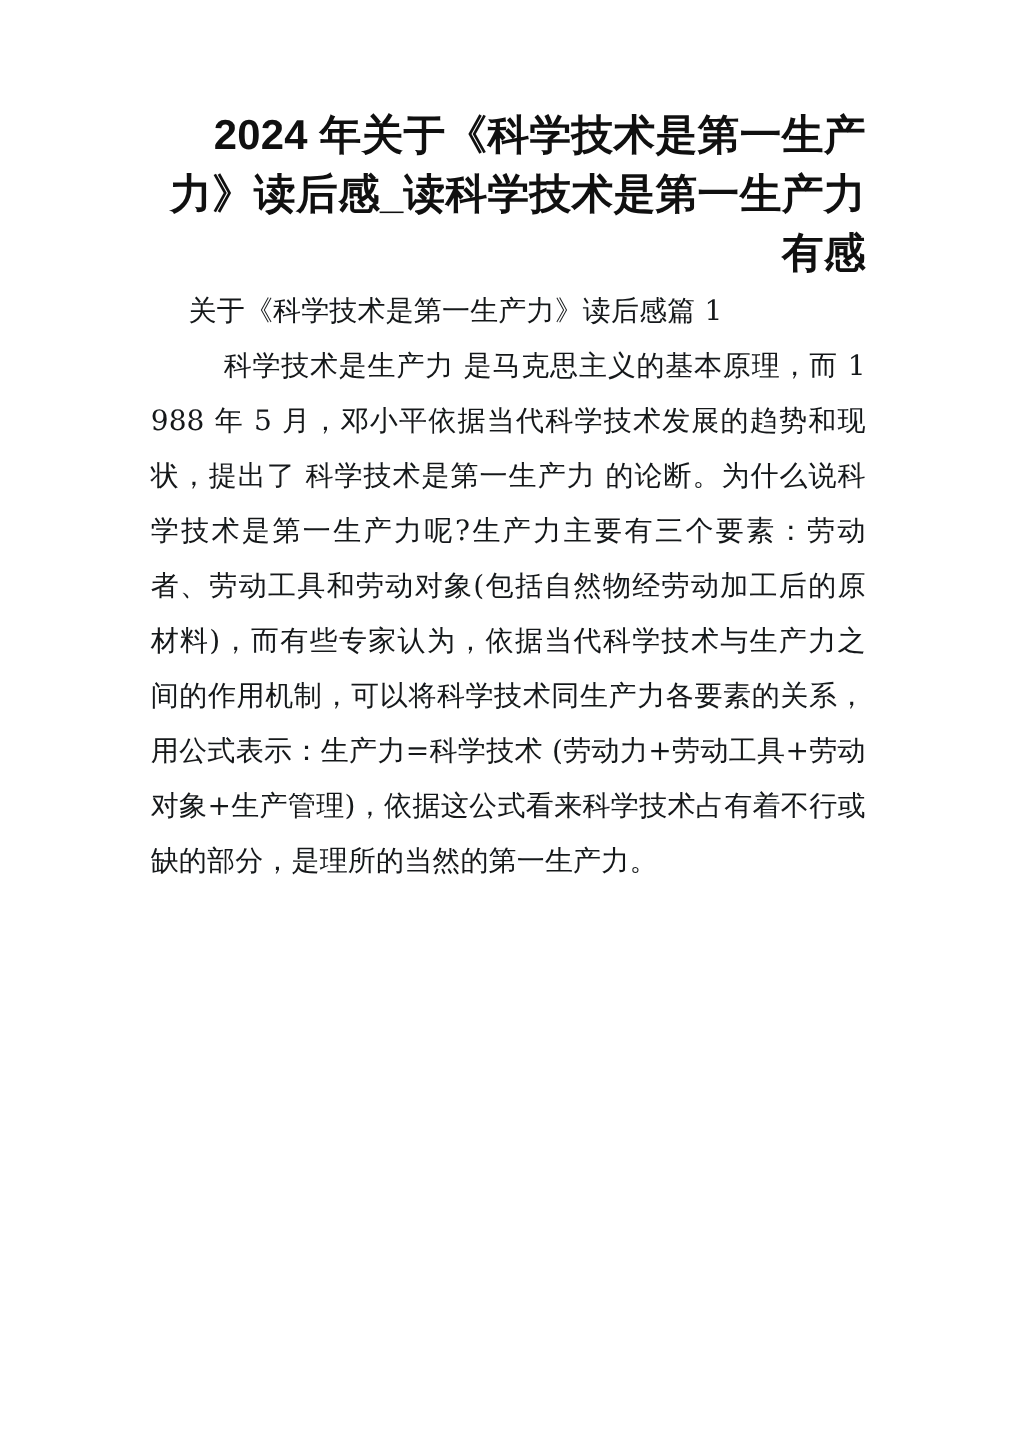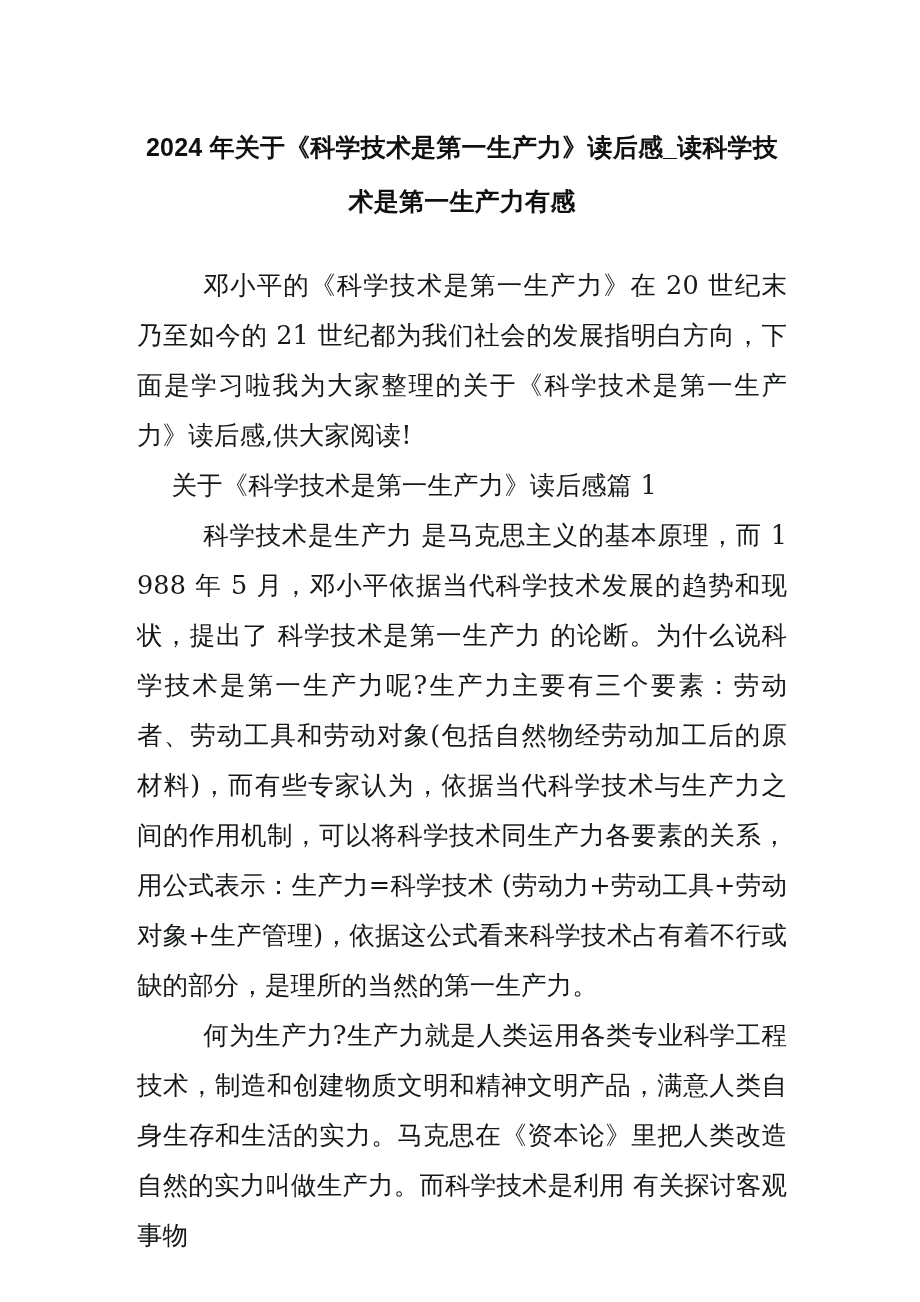--- a/index.html
+++ b/index.html
@@ -28,26 +28,26 @@
   .content {
     position: absolute;
     left: 137px;
     top: 0;
     width: 650px;
   }
 
   
   .doc-title {
     margin: 0;
-    padding-top: 120px;
+    padding-top: 96px;
     font-family: "Liberation Sans", "DejaVu Sans", sans-serif;
     font-weight: 700;
-    font-size: 25px;
+    font-size: 38px;
     line-height: 54px;
-    text-align: center;
+    text-align: right;
     letter-spacing: 0.2px;
     color: #101010;
     word-break: break-all;
   }
 
   
   .para {
     margin: 0;
     font-family: "DejaVu Serif", "Liberation Serif", serif;
     font-size: 25.5px;
@@ -70,22 +70,20 @@
   .block-gap-top-2 { margin-top: 0px; }
 </style>
 </head>
 <body>
 
 <div class="page">
   <div class="content">
 
     <h1 class="doc-title">2024 年关于《科学技术是第一生产力》读后感_读科学技术是第一生产力有感</h1>
 
-    <p class="para para--first-indent block-gap-top-1">邓小平的《科学技术是第一生产力》在 20 世纪末乃至如今的 21 世纪都为我们社会的发展指明白方向，下面是学习啦我为大家整理的关于《科学技术是第一生产力》读后感,供大家阅读!</p>
 
     <p class="para para--heading-indent block-gap-top-2">关于《科学技术是第一生产力》读后感篇 1</p>
 
     <p class="para para--first-indent block-gap-top-2">科学技术是生产力 是马克思主义的基本原理，而 1988 年 5 月，邓小平依据当代科学技术发展的趋势和现状，提出了 科学技术是第一生产力 的论断。为什么说科学技术是第一生产力呢?生产力主要有三个要素：劳动者、劳动工具和劳动对象(包括自然物经劳动加工后的原材料)，而有些专家认为，依据当代科学技术与生产力之间的作用机制，可以将科学技术同生产力各要素的关系，用公式表示：生产力=科学技术 (劳动力+劳动工具+劳动对象+生产管理)，依据这公式看来科学技术占有着不行或缺的部分，是理所的当然的第一生产力。</p>
 
-    <p class="para para--first-indent block-gap-top-2">何为生产力?生产力就是人类运用各类专业科学工程技术，制造和创建物质文明和精神文明产品，满意人类自身生存和生活的实力。马克思在《资本论》里把人类改造自然的实力叫做生产力。而科学技术是利用 有关探讨客观事物</p>
 
   </div>
 </div>
 
 </body></html>

